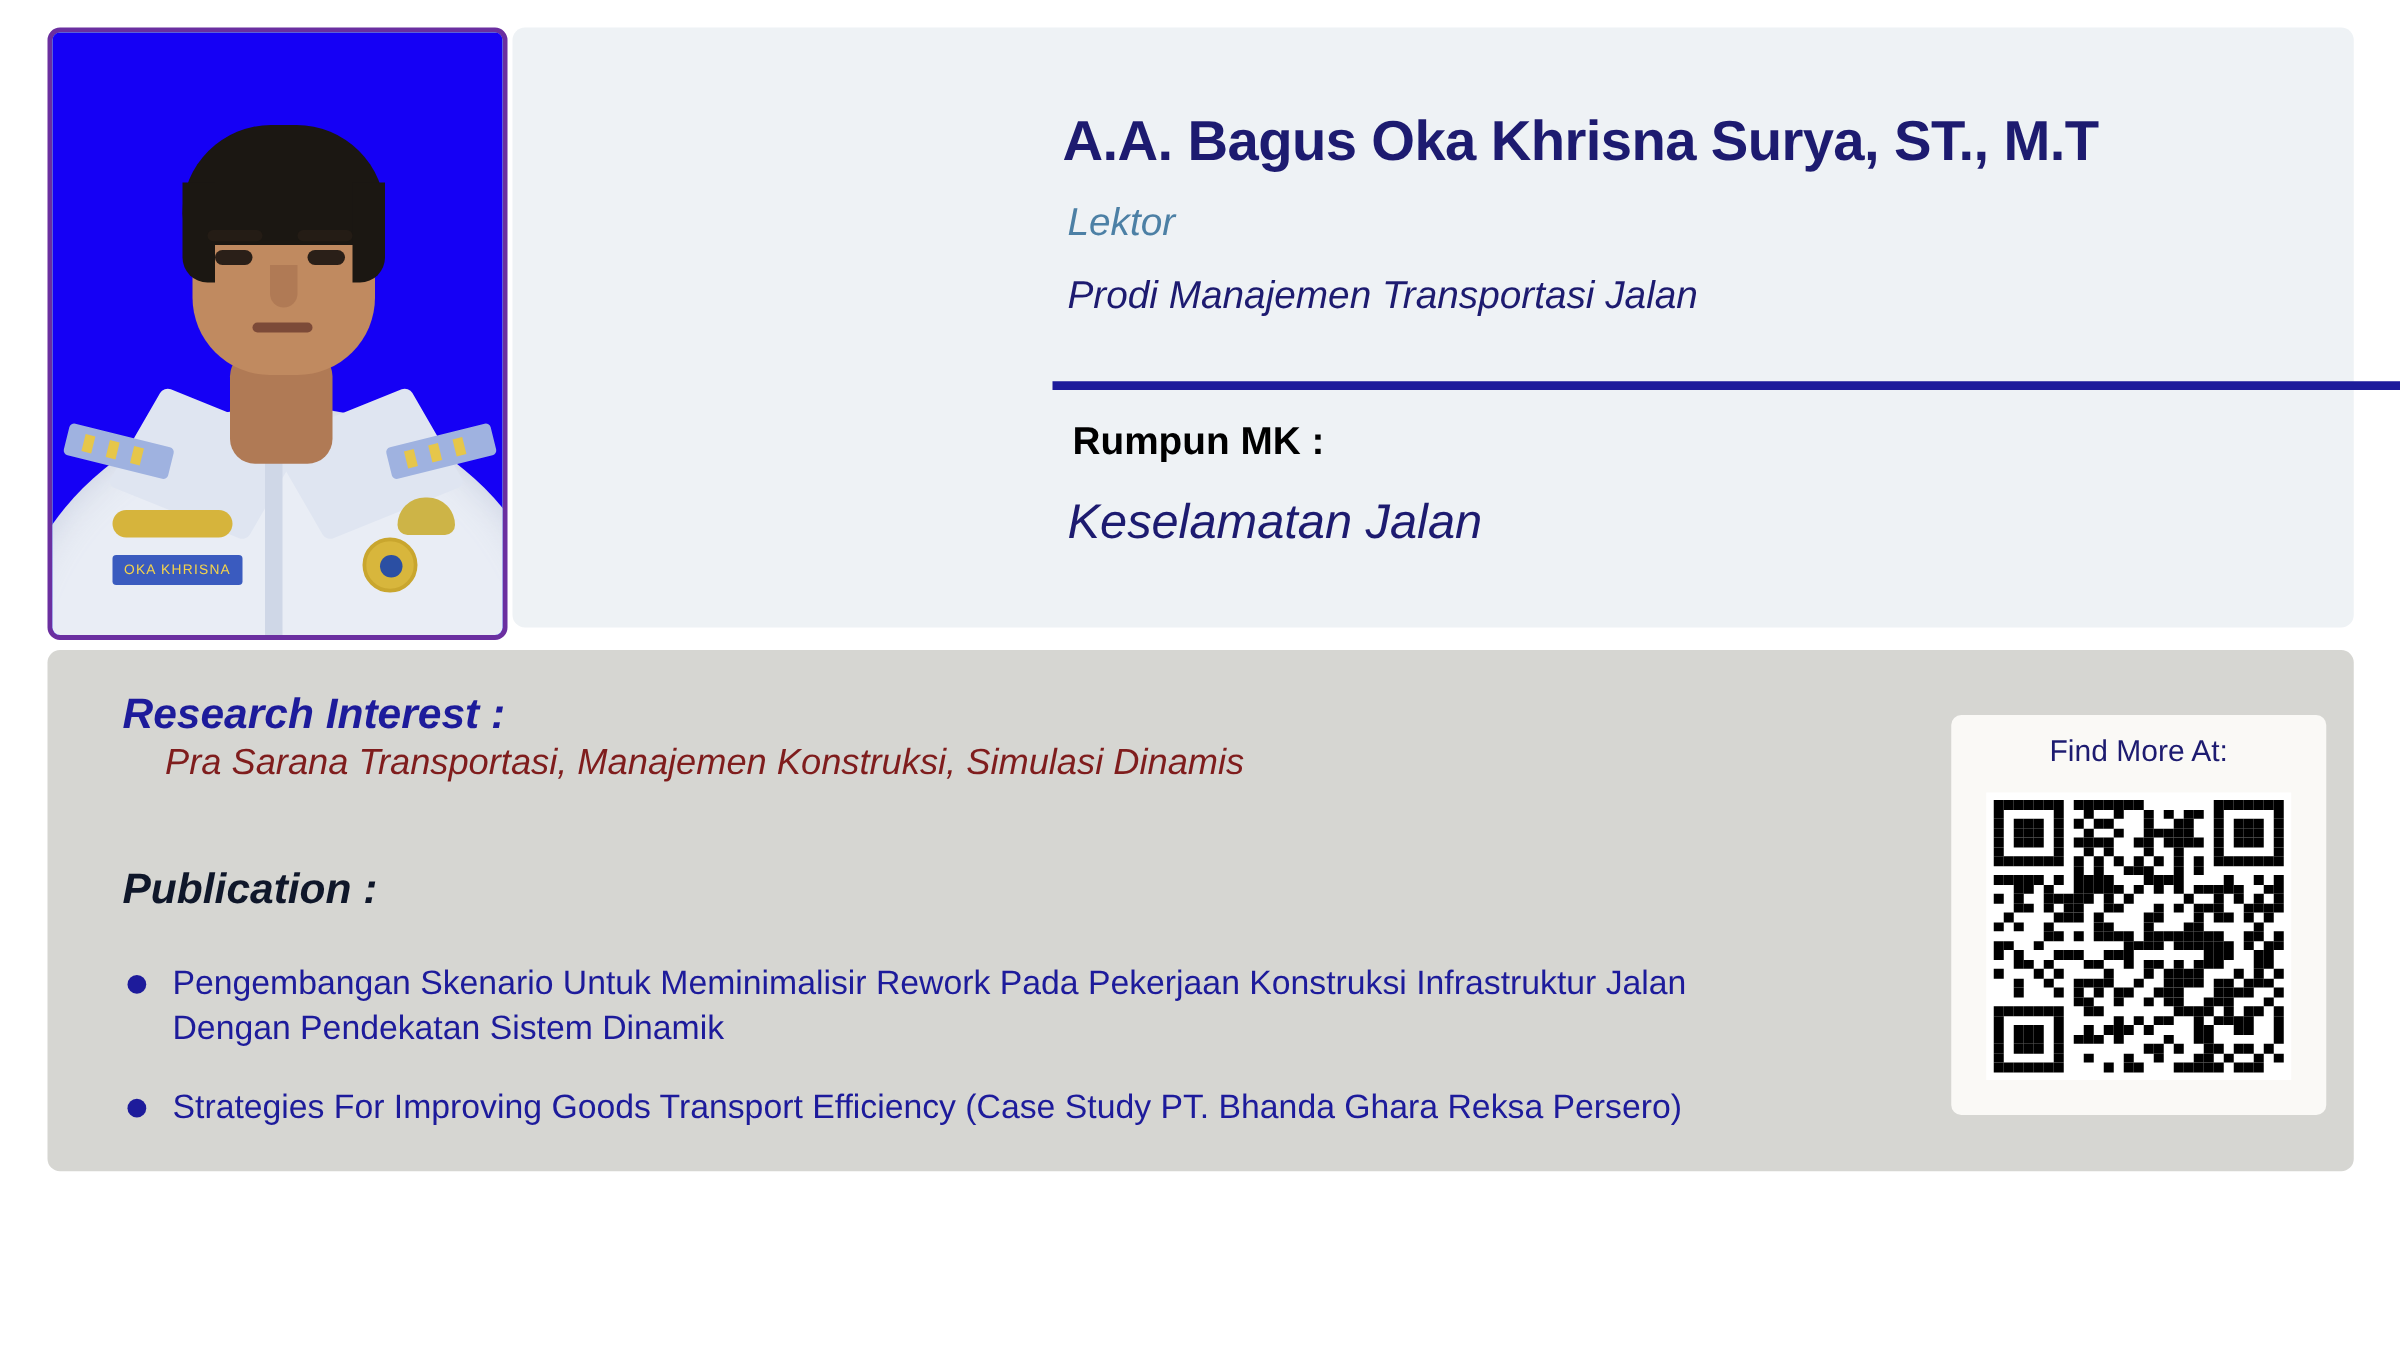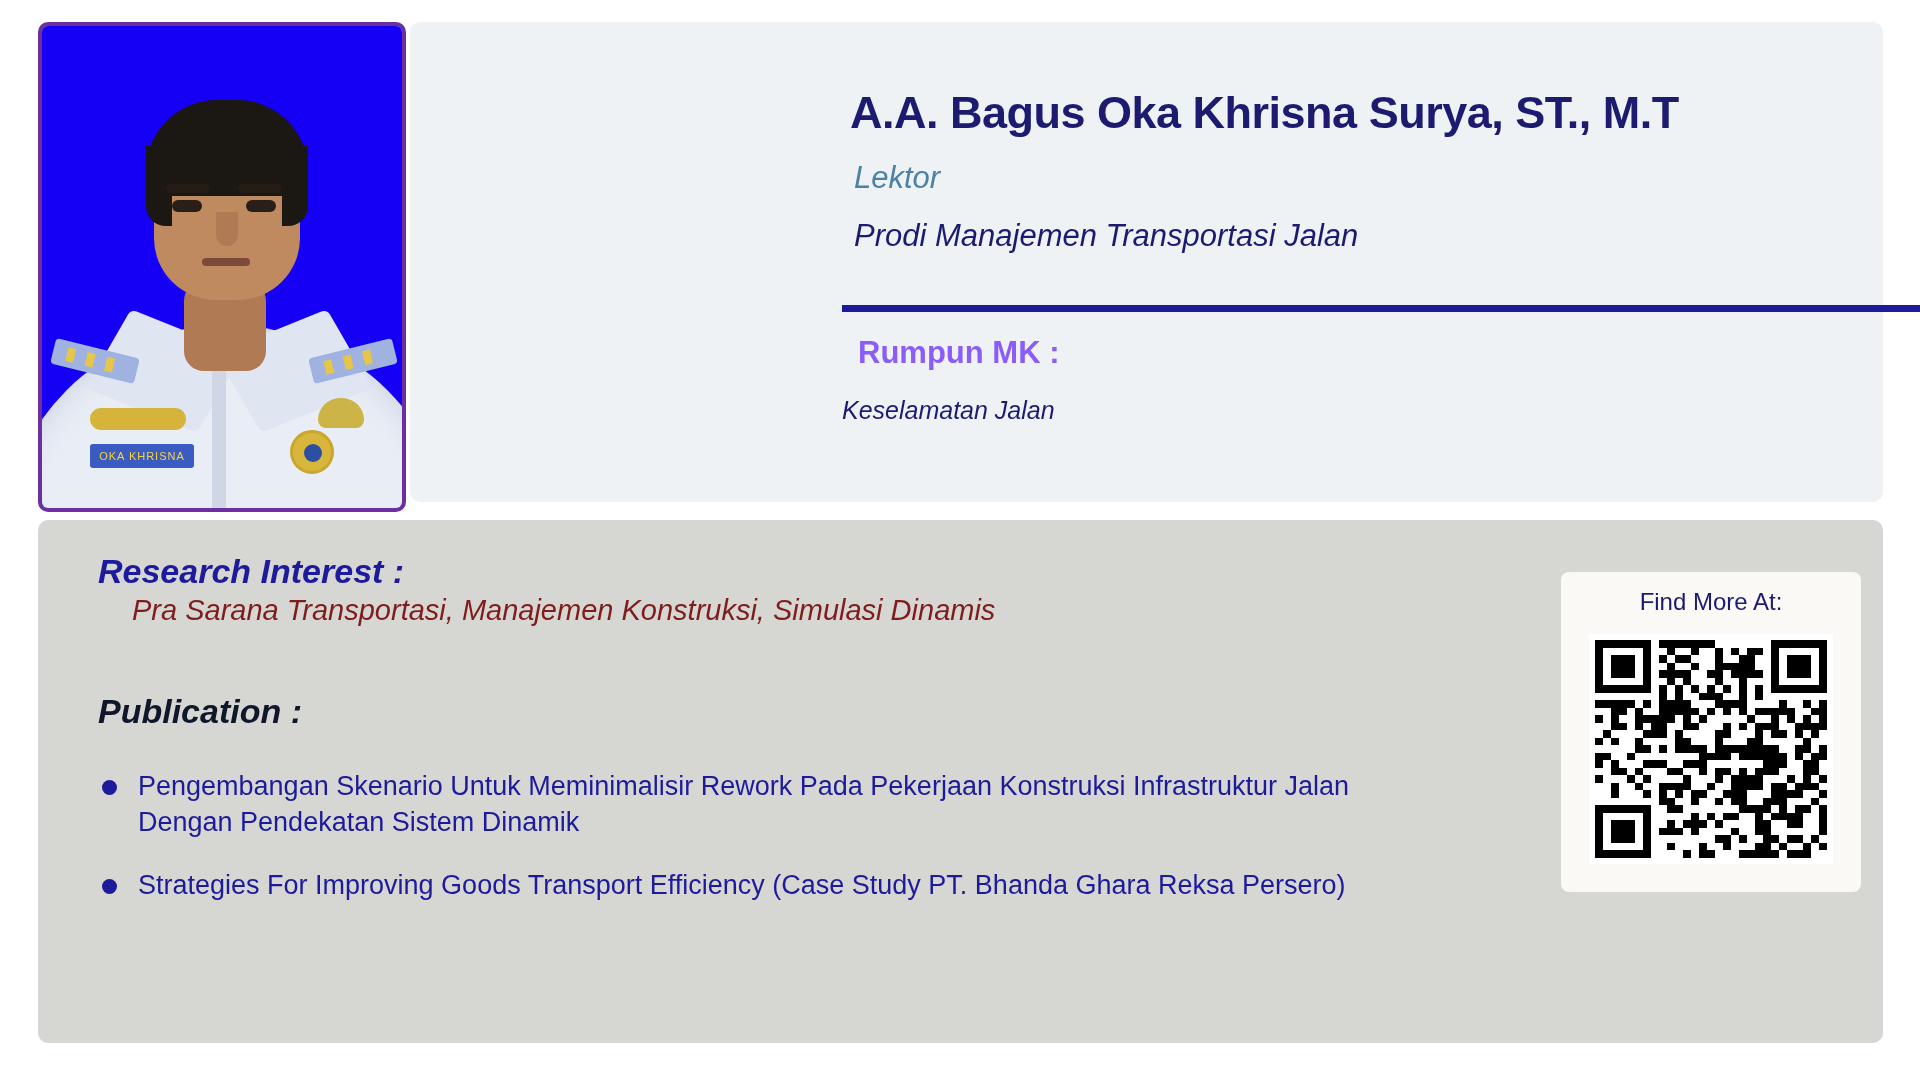--- a/index.html
+++ b/index.html
@@ -193,35 +193,35 @@
     position: absolute;
     left: 432px; top: 283px;
     width: 1390px; height: 7px;
     background: #1d1b9b;
   }
   .rumpun-label {
     position: absolute;
     left: 448px; top: 313px;
     font-size: 31px;
     font-weight: bold;
-    color: #8b5cf6;
+    color: #000000;
   }
   .rumpun-value {
     position: absolute;
-    left: 432px; top: 374px;
-    font-size: 25px;
+    left: 444px; top: 374px;
+    font-size: 39px;
     font-style: italic;
     color: #1d1b70;
   }
 
   
   .body-panel {
     position: absolute;
     left: 38px; top: 520px;
-    width: 1845px; height: 523px;
+    width: 1845px; height: 417px;
     background: #d6d6d2;
     border-radius: 10px;
     text-decoration: underline;
   }
   .ri-label {
     position: absolute;
     left: 60px; top: 32px;
     font-size: 34px;
     font-weight: bold;
     font-style: italic;

